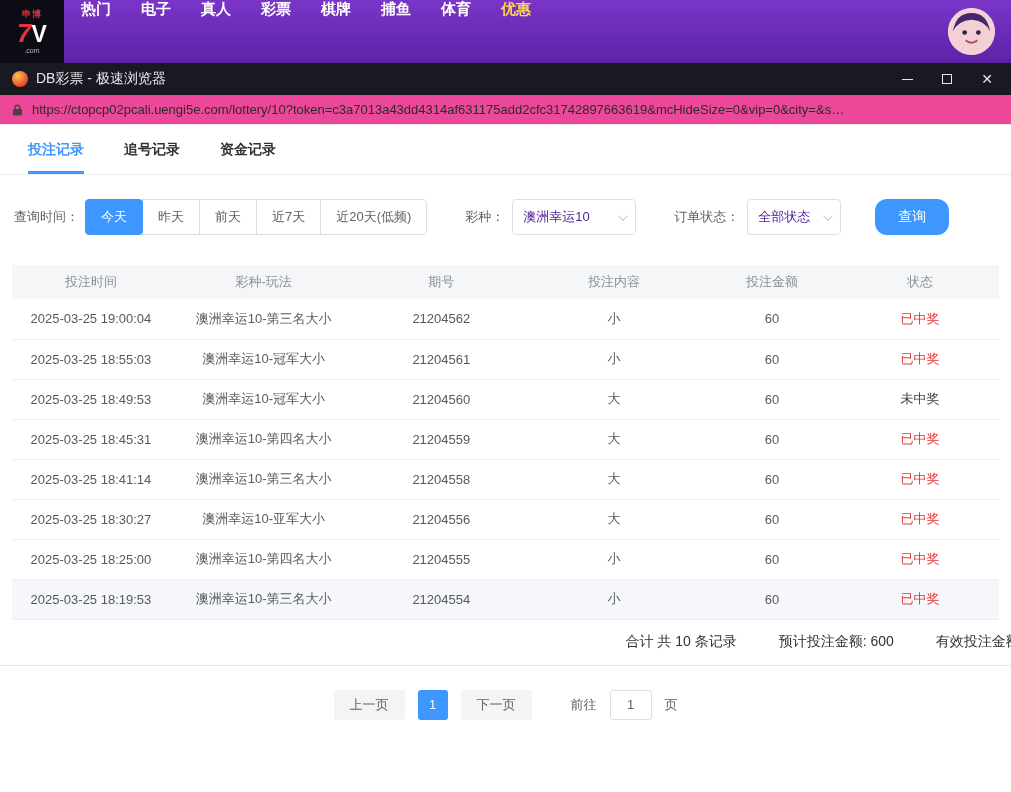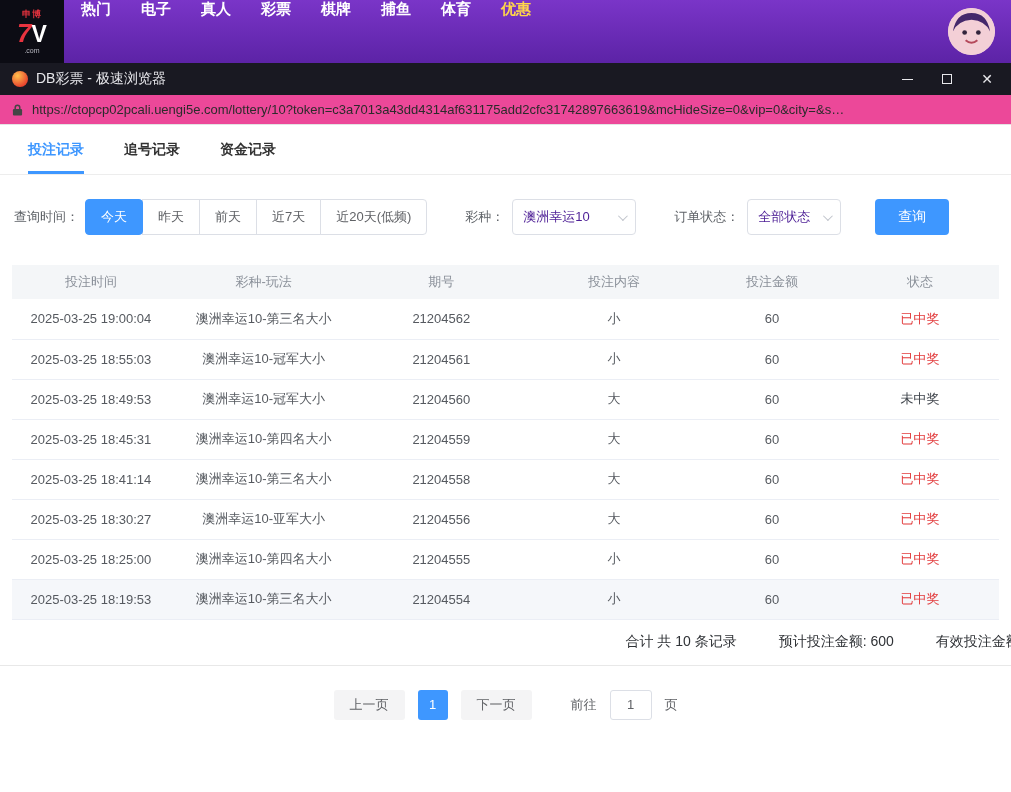--- a/index.html
+++ b/index.html
@@ -55,21 +55,21 @@
   .tbtn:first-child { border-radius:4px 0 0 4px; margin-left:0; }
   .tbtn:last-child { border-radius:0 4px 4px 0; }
   .tbtn.active { background:#3e97ff; border-color:#3e97ff; color:#fff; border-radius:4px; position:relative; z-index:1; }
   .select { width:124px; height:36px; border:1px solid #dcdfe6; border-radius:4px; display:flex;
     align-items:center; justify-content:space-between; padding:0 10px; color:#4c1d95;
     cursor:pointer; background:#fff; margin-left:2px; }
   .select.small { width:94px; }
   .chev { width:7px; height:7px; border-right:1.4px solid #c0c4cc; border-bottom:1.4px solid #c0c4cc;
     transform:rotate(45deg) translateY(-2px); flex:none; }
   .query-btn { margin-left:34px; width:74px; height:36px; background:#3e97ff; color:#fff;
-    border:none; border-radius:4px; font-size:14px; cursor:pointer; }
+    border:none; border-radius:12px; font-size:14px; cursor:pointer; }
 
   .bet-table { width:calc(100% - 24px); margin:30px 12px 0; border-collapse:collapse; table-layout:fixed; }
   .bet-table th { background:#f4f6f8; height:34px; font-weight:normal; color:#8a9099; font-size:13px; }
   .bet-table td { height:40px; border-bottom:1px solid #ebeef5; text-align:center; color:#55595f; font-size:13px; }
   .bet-table tr.hl { background:#f5f7fa; }
   .status-win { color:#e23b3c !important; }
   .status-lose { color:#3f444b !important; }
 
   .summary { display:flex; justify-content:flex-end; align-items:center; gap:42px; height:46px;
     border-bottom:1px solid #e8e8e8; font-size:14px; color:#2f3236; margin-right:-40px; white-space:nowrap; }

